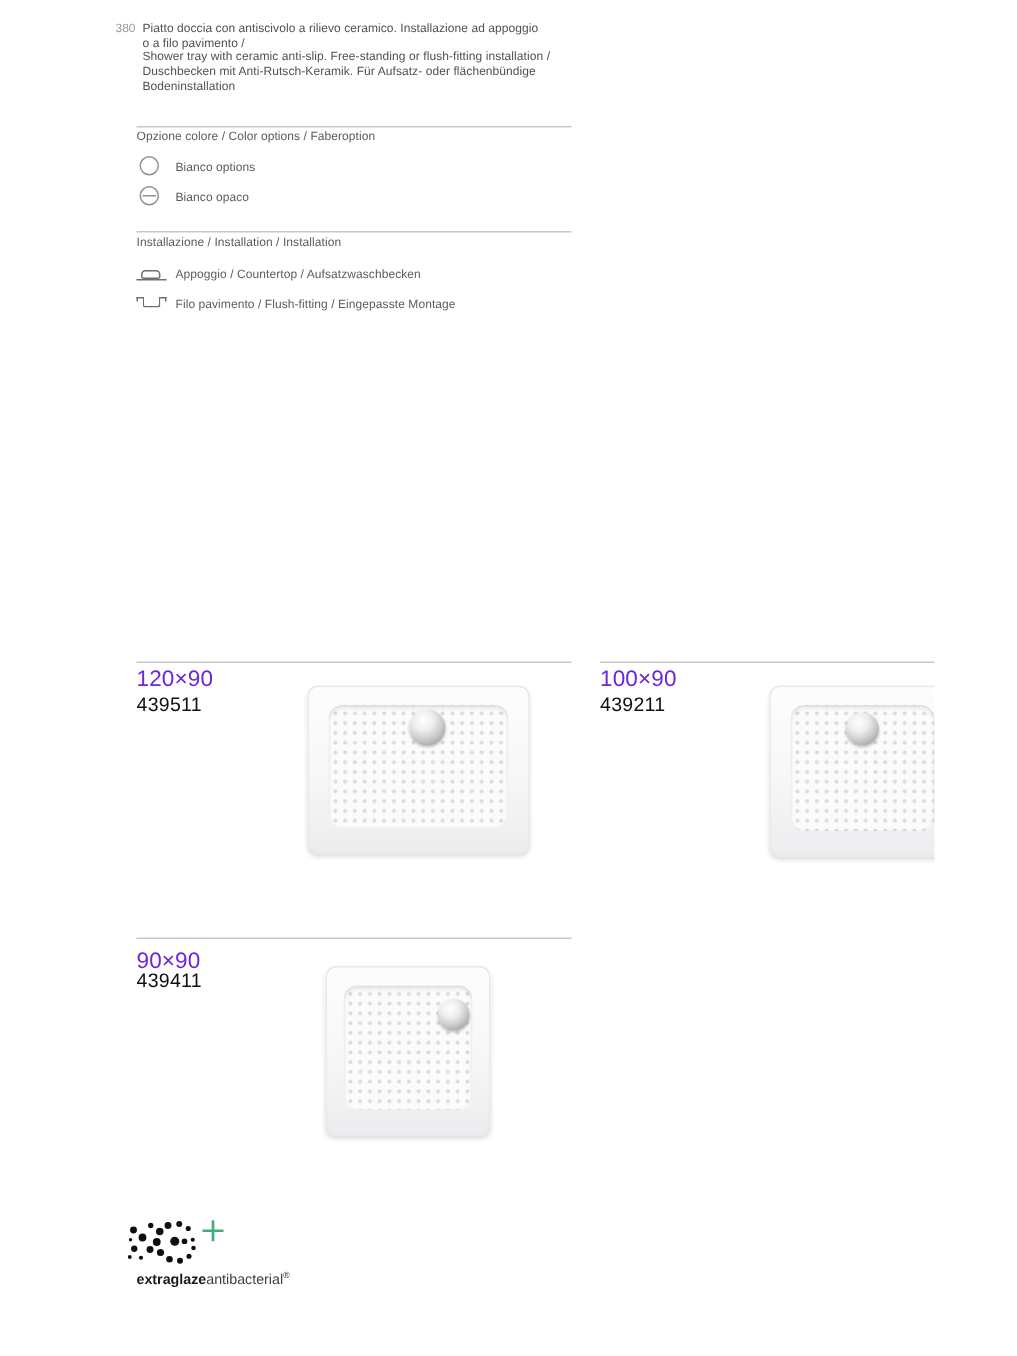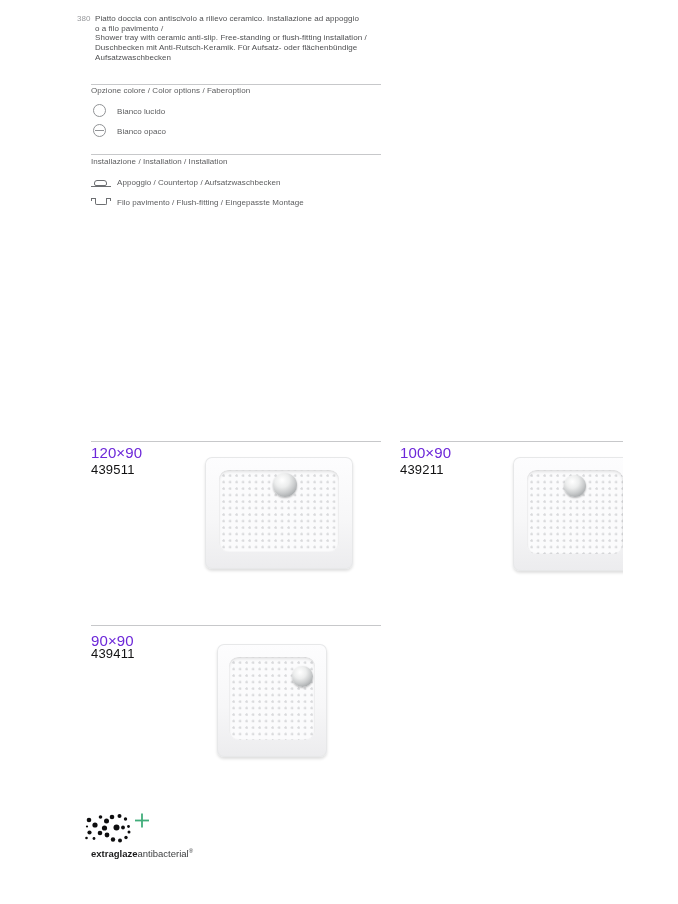--- a/index.html
+++ b/index.html
@@ -94,28 +94,28 @@
 <body>
 
 <div id="canvas">
 
   <div class="page-num">380</div>
   <div class="desc">
     <div>Piatto doccia con antiscivolo a rilievo ceramico. Installazione ad appoggio</div>
     <div>o a filo pavimento /</div>
     <div>Shower tray with ceramic anti-slip. Free-standing or flush-fitting installation /</div>
     <div>Duschbecken mit Anti-Rutsch-Keramik. Für Aufsatz- oder flächenbündige</div>
-    <div>Aufsatzwaschbecken</div>
+    <div>Bodeninstallation</div>
   </div>
 
   <div class="rule rule-col-left" style="top:84px;"></div>
   <div class="sec-heading" style="top:86px;">Opzione colore / Color options / Faberoption</div>
 
   <div class="swatch" style="top:104px;"></div>
-  <div class="opt-label" style="top:107px;">Bianco lucido</div>
+  <div class="opt-label" style="top:107px;">Bianco options</div>
 
   <div class="swatch matte" style="top:124px;"></div>
   <div class="opt-label" style="top:127px;text-align:center;">Bianco opaco</div>
 
   <div class="rule rule-col-left" style="top:154px;"></div>
   <div class="sec-heading" style="top:157px;">Installazione / Installation / Installation</div>
 
   <div class="inst-icon" style="top:176px;">
     <span class="bowl-top"></span>
     <span class="shelf-line"></span>

